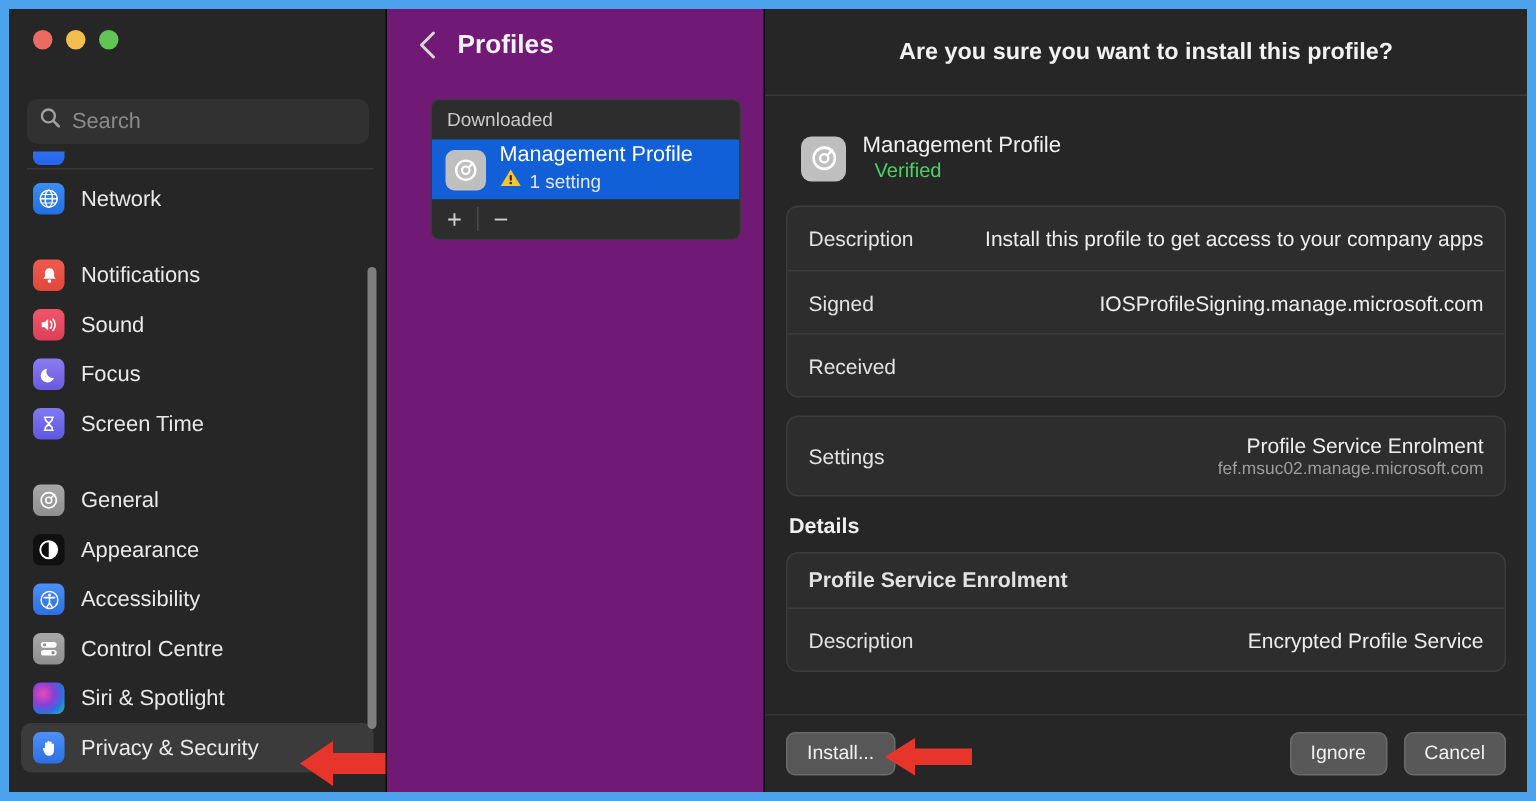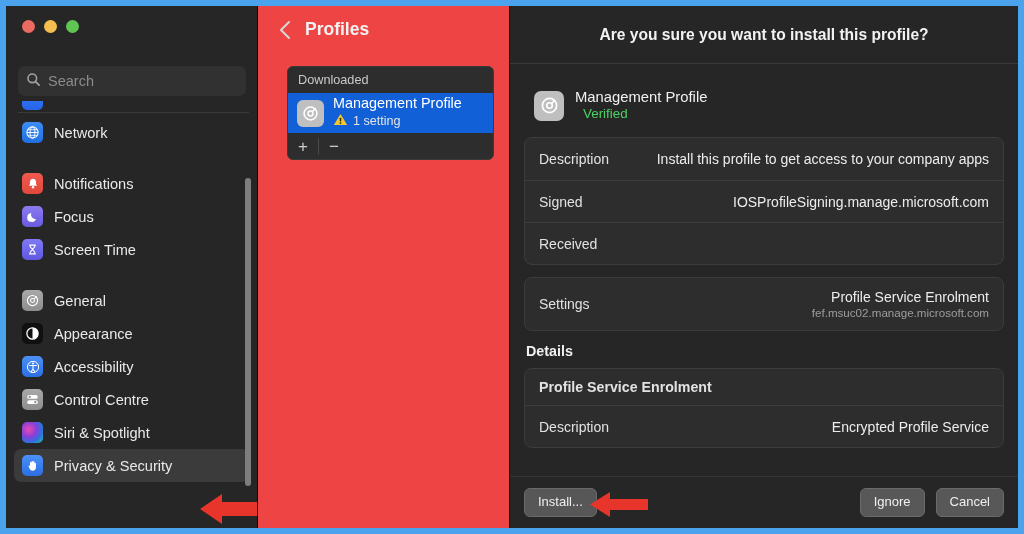--- a/index.html
+++ b/index.html
@@ -59,21 +59,21 @@
   #sb-thumb {
     position:absolute; right:6px; top:172px; width:6px; height:308px;
     border-radius:3px; background:#7e7e7e;
   }
 
   
   #arrow-privacy { position:absolute; left:192px; top:484px; }
 
   
   #profiles {
-    width:252px; flex:0 0 252px; background:#ef4444; position:relative;
+    width:252px; flex:0 0 252px; background:#701a75; position:relative;
     border-right:1px solid #0b0b0b;
   }
   #prof-head {
     height:47px; display:flex; align-items:center; gap:14px; padding-left:20px;
   }
   #prof-back { color:#d8d8d8; display:flex; }
   #prof-title { color:#f2f2f2; font-size:17.5px; font-weight:bold; }
 
   #prof-card {
     position:absolute; left:29px; top:60px; width:207px;
@@ -234,20 +234,29 @@
         <div class="nav-item">
           <span class="ico" style="background:linear-gradient(180deg,#f05a4e,#e0483c)">
             <svg width="14" height="14" viewBox="0 0 16 16">
                   <path d="M8 2.1c-2.1 0-3.5 1.5-3.5 3.6v2.6L3.3 10.1h9.4l-1.2-1.8V5.7C11.5 3.6 10.1 2.1 8 2.1z" fill="#fff"></path>
                   <circle cx="8" cy="11.8" r="1.4" fill="#fff"></circle>
                 </svg>
           </span>
           <span>Notifications</span>
         </div>
 
+        <div class="nav-item">
+          <span class="ico" style="background:linear-gradient(180deg,#f0556b,#df3f57)">
+            <svg width="15" height="15" viewBox="0 0 16 16">
+                  <path d="M3 6.2h2l2.6-2.3v8.2L5 9.8H3z" fill="#fff"></path>
+                  <path d="M9.2 5.6a3.6 3.6 0 0 1 0 4.8M11 4a6 6 0 0 1 0 8" fill="none" stroke="#fff" stroke-width="1.1" stroke-linecap="round"></path>
+                </svg>
+          </span>
+          <span>Sound</span>
+        </div>
 
         <div class="nav-item">
           <span class="ico" style="background:linear-gradient(180deg,#8a7bf0,#6a5ae0)">
             <svg width="14" height="14" viewBox="0 0 16 16">
                   <path d="M11.4 10.3A5 5 0 0 1 6.1 3.3a5.2 5.2 0 1 0 5.3 7z" fill="#fff"></path>
                 </svg>
           </span>
           <span>Focus</span>
         </div>
 

